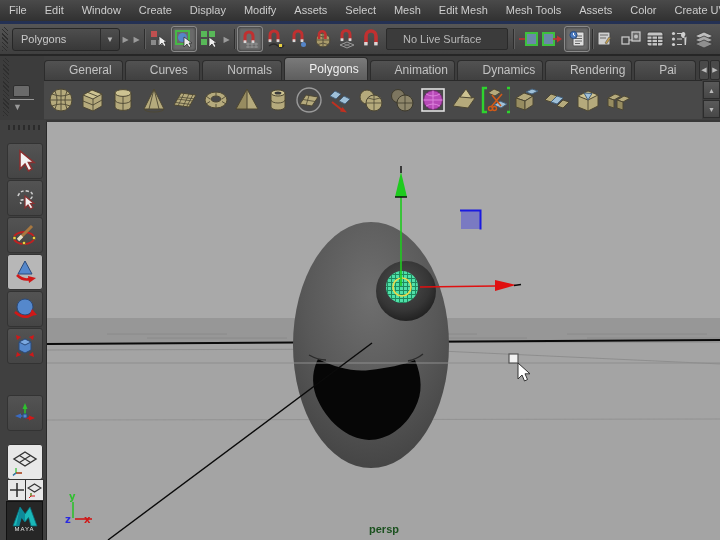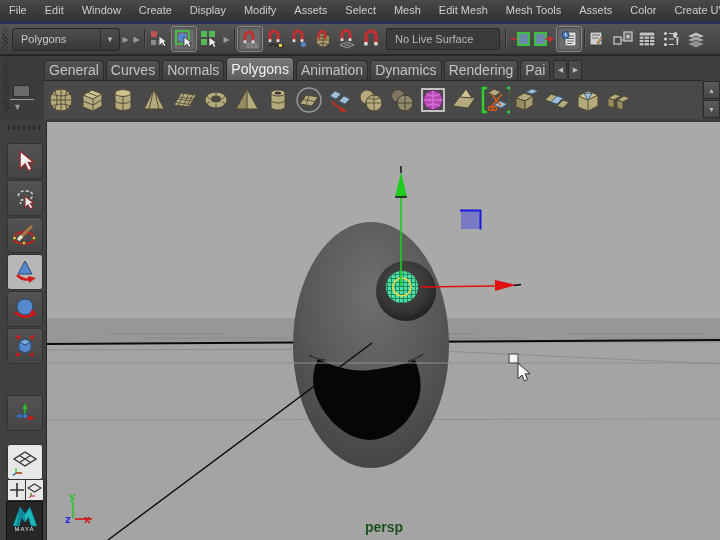--- a/index.html
+++ b/index.html
@@ -20,31 +20,31 @@
         background:repeating-linear-gradient(45deg,#2e2e2e 0 1px,transparent 1px 3px);}
   .dropdown{width:106px;height:21px;background:linear-gradient(#4e4e4e,#383838);
             border:1px solid #272727;border-radius:3px;display:flex;align-items:center;margin-left:2px;}
   .dropdown .lbl{flex:1;font-size:11px;color:#c9c9c9;padding-left:8px;}
   .dropdown .arrowbox{width:18px;height:100%;border-left:1px solid #2c2c2c;display:flex;align-items:center;justify-content:center;color:#b5b5b5;font-size:8px;}
   .collapser{width:11px;height:22px;display:flex;align-items:center;justify-content:center;color:#9a9a9a;font-size:8px;}
   .vsep{width:1px;height:20px;background:#2d2d2d;margin:0 2px;box-shadow:1px 0 0 #5f5f5f;}
   .sbtn{width:24px;height:24px;border-radius:3px;display:flex;align-items:center;justify-content:center;}
   .sbtn.pressed{background:#6a6a6a;border:1px solid #8a8a8a;box-shadow:inset 0 0 3px #222;}
   .field{width:104px;height:20px;background:#3b3b3b;border:1px solid #2a2a2a;border-radius:2px;
-         font-size:11px;color:#b8b8b8;line-height:20px;padding-left:8px;margin:0 3px;}
+         font-size:11px;color:#b8b8b8;line-height:20px;padding-left:16px;margin:0 3px;}
 
   
   .shelf{position:absolute;top:56px;left:0;width:720px;height:64px;background:#3e3e3e;}
   .shelf-left{position:absolute;top:0;left:0;width:44px;height:64px;background:#3c3c3c;}
   .shelf-left .grip{position:absolute;left:1px;top:2px;height:58px;}
   .mini-tab{position:absolute;left:13px;top:29px;width:15px;height:10px;background:#6a6a6a;border-radius:2px 2px 0 0;border:1px solid #2e2e2e;}
   .mini-line{position:absolute;left:10px;top:43px;width:24px;height:1px;background:#9a9a9a;}
   .mini-tri{position:absolute;left:13px;top:46px;color:#9a9a9a;font-size:9px;}
   .shelf-tabs{position:absolute;top:2px;left:44px;right:0;height:22px;display:flex;align-items:flex-end;}
-  .tab{height:19px;line-height:19px;padding:0 4px;margin-right:2px;font-size:14px;color:#c2c2c2;
+  .tab{height:19px;line-height:19px;padding:0 24px;margin-right:2px;font-size:12px;color:#c2c2c2;
        background:linear-gradient(#525252,#404040);border:1px solid #2c2c2c;border-bottom:none;
        border-radius:4px 4px 0 0;white-space:nowrap;overflow:hidden;}
   .tab.active{height:22px;line-height:22px;background:linear-gradient(#7a7a7a,#5e5e5e);color:#f0f0f0;}
   .tab-arrow{width:12px;height:18px;background:#4a4a4a;border:1px solid #2c2c2c;color:#bbb;
              font-size:7px;display:flex;align-items:center;justify-content:center;margin-left:1px;border-radius:2px;}
   .shelf-icons{position:absolute;top:24px;left:44px;right:18px;height:38px;background:#494949;
                border-top:1px solid #2a2a2a;display:flex;align-items:center;gap:1px;padding-left:2px;overflow:hidden;}
   .shicon{width:30px;height:30px;display:flex;align-items:center;justify-content:center;position:relative;flex:0 0 30px;}
   .shelf-scroll{position:absolute;top:25px;right:0;width:17px;height:37px;display:flex;flex-direction:column;gap:1px;}
   .shelf-scroll div{flex:1;background:linear-gradient(#5a5a5a,#474747);border:1px solid #2c2c2c;color:#bbb;
@@ -60,21 +60,21 @@
   .tbtn.active{background:#b7b7b7;}
   .tbtn.white{background:#e8e8e8;}
   .tbtn-half{position:absolute;width:17px;height:20px;background:#e8e8e8;border:1px solid #333;
              display:flex;align-items:center;justify-content:center;}
   .maya-logo{position:absolute;left:6px;top:381px;width:35px;height:39px;background:#262626;border:1px solid #111;
              display:flex;flex-direction:column;align-items:center;justify-content:flex-start;}
   .maya-logo .txt{font-size:6px;color:#e5e5e5;letter-spacing:1px;margin-top:-2px;}
 
   .viewport{position:absolute;top:2px;left:46px;width:674px;height:418px;background:#a7a7a7;border-left:1px solid #2a2a2a;}
   .persp-label{position:absolute;bottom:5px;left:50%;transform:translateX(-50%);
-               font-size:14px;font-weight:bold;color:#1b511f;}
+               font-size:11px;font-weight:bold;color:#1b511f;}
 </style>
 </head>
 <body>
 
 <div class="win">
 
   <div class="menubar">
     <span class="menu-item">File</span>
     <span class="menu-item">Edit</span>
     <span class="menu-item">Window</span>

